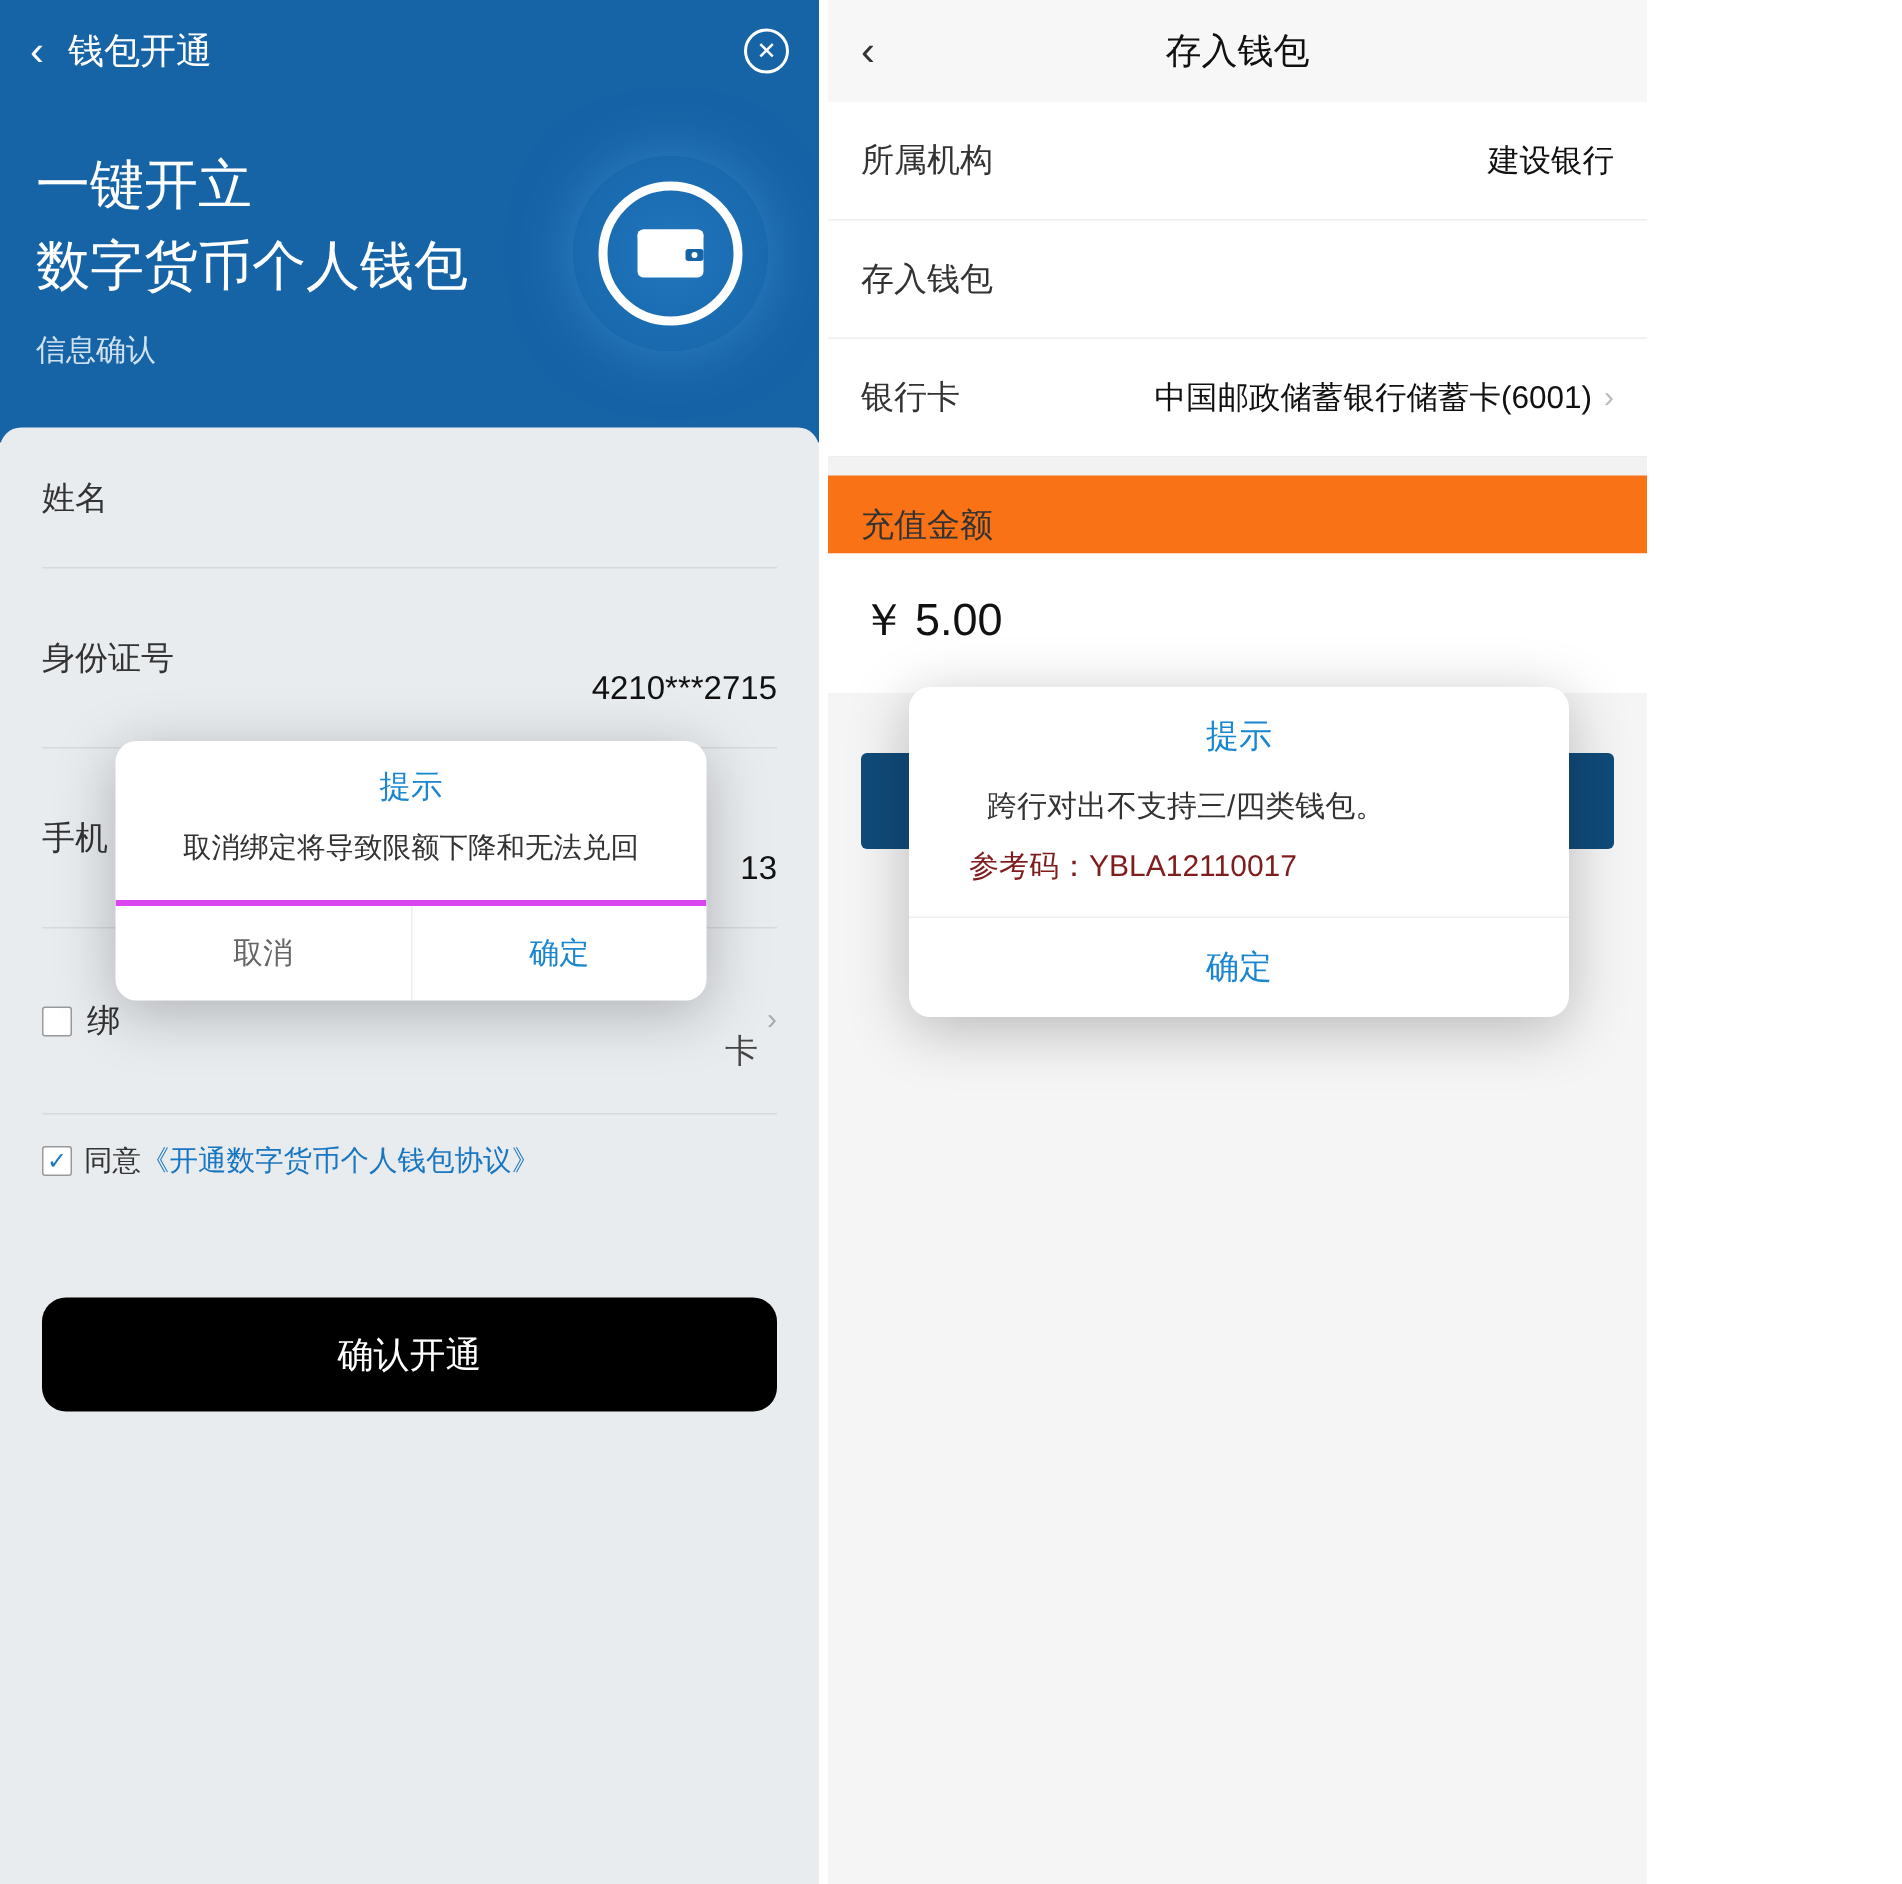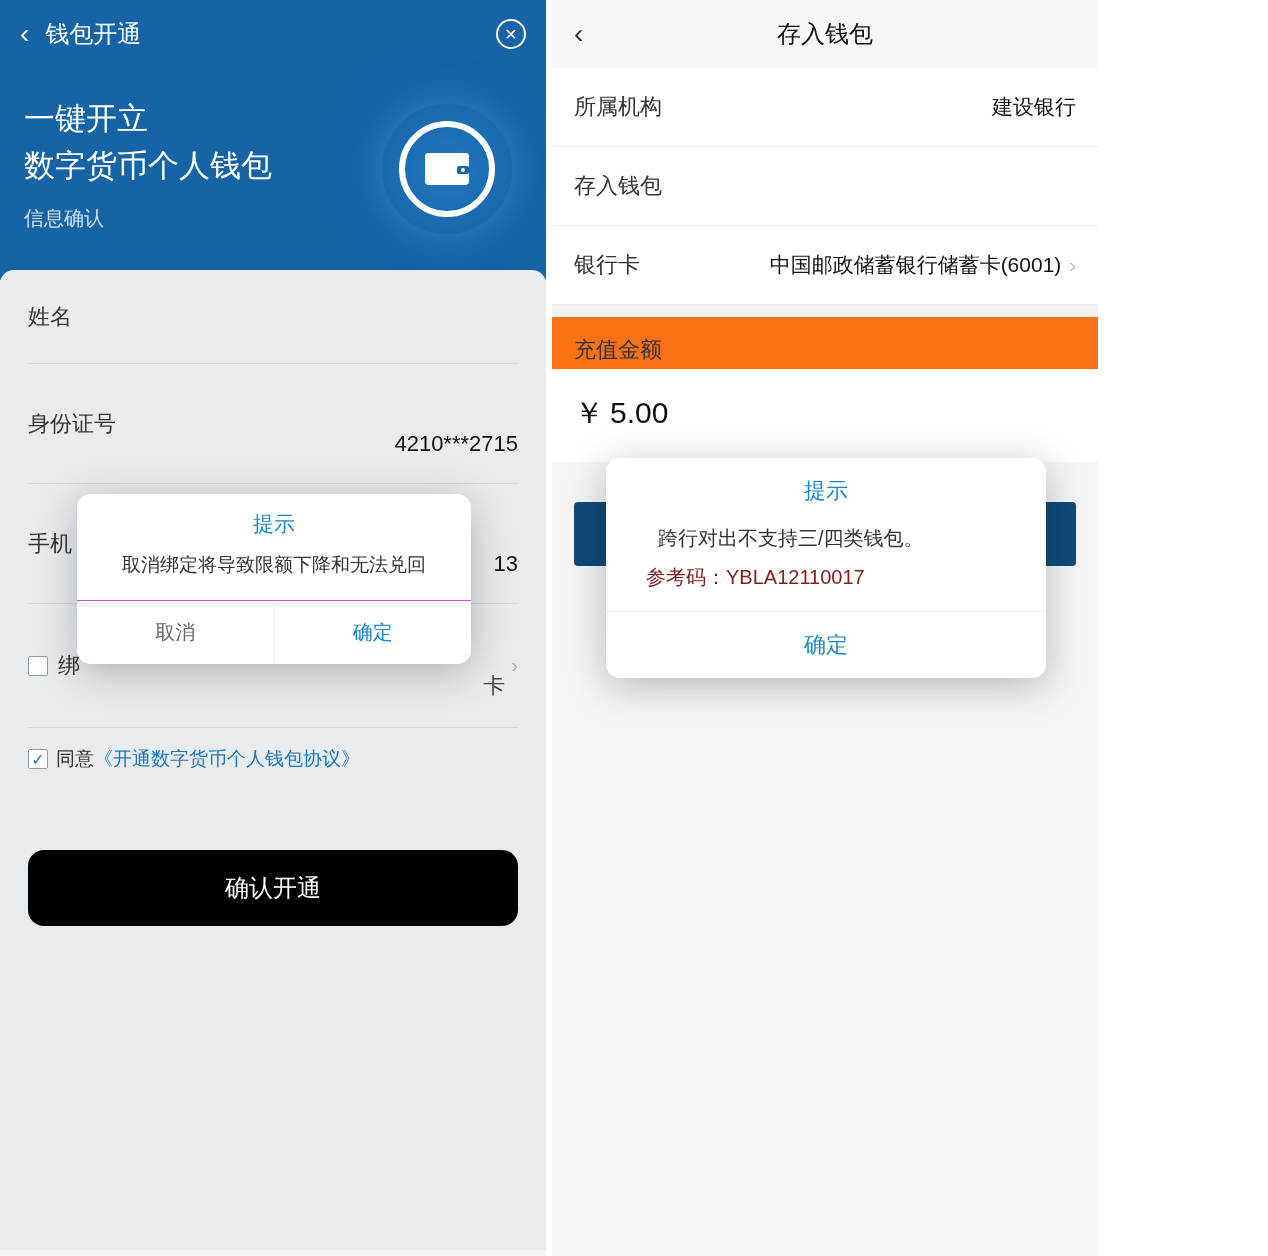--- a/index.html
+++ b/index.html
@@ -8,42 +8,42 @@
     .phone-left { width: 546px; }
     .phone-right { width: 546px; }
 
     
     .header-blue { background: #1663a6; color: #fff; height: 68px; display: flex; align-items: center; padding: 0 20px; justify-content: space-between; }
     .header-blue .back { font-size: 28px; font-weight: 200; }
     .header-blue .title { font-size: 24px; flex: 1; margin-left: 16px; }
     .header-blue .close-circ { width: 30px; height: 30px; border: 2px solid #fff; border-radius: 50%; display: flex; align-items: center; justify-content: center; font-size: 16px; }
 
     .hero { background: #1663a6; color: #fff; padding: 28px 24px 48px; position: relative; }
-    .hero h1 { font-size: 31px; font-weight: 400; line-height: 1.5; }
+    .hero h1 { font-size: 36px; font-weight: 400; line-height: 1.5; }
     .hero .sub { margin-top: 16px; font-size: 20px; color: #d0e2f0; }
     .hero .wallet-badge { position: absolute; right: 34px; top: 36px; width: 130px; height: 130px; border-radius: 50%; background: radial-gradient(circle, #2176bd 0%, #1a6bb0 60%, #1663a6 100%); display: flex; align-items: center; justify-content: center; box-shadow: 0 0 40px rgba(70,150,220,.6); }
     .hero .wallet-badge .ring { width: 96px; height: 96px; border: 6px solid #fff; border-radius: 50%; display: flex; align-items: center; justify-content: center; }
     .hero .wallet-badge svg { width: 48px; height: 40px; }
 
     .form-area { background: #e9ecef; padding: 0 28px; border-radius: 14px 14px 0 0; margin-top: -10px; position: relative; min-height: 980px; }
     .form-row { display: flex; align-items: center; padding: 26px 0; border-bottom: 1px solid #d6d9dc; font-size: 22px; color: #333; }
     .form-row .label { flex: 0 0 110px; }
     .form-row .value { flex: 1; text-align: right; color: #111; font-size: 22px; margin-top: 41px; }
     .form-row .chev { color: #aaa; margin-left: 6px; font-size: 20px; }
     .form-row.pick .value { color: #444; }
     .consent { display: flex; align-items: center; padding: 18px 0; font-size: 19px; color: #333; }
     .consent .chk { width: 20px; height: 20px; border: 1px solid #999; border-radius: 2px; margin-right: 8px; display: flex; align-items: center; justify-content: center; color: #1976c1; font-size: 16px; background: #fff; }
     .consent .link { color: #1976c1; }
     .big-btn { margin-top: 60px; background: #000000; color: #fff; text-align: center; padding: 22px; font-size: 24px; border-radius: 16px; }
 
     
     .dialog1 { position: absolute; left: 77px; top: 494px; width: 394px; background: #fff; border-radius: 14px; overflow: hidden; box-shadow: 0 8px 40px rgba(0,0,0,.25); z-index: 50; }
     .dialog1 .d-title { text-align: center; color: #1a86cf; font-size: 21px; padding: 16px 0 10px; }
     .dialog1 .d-msg { text-align: center; color: #333; font-size: 19px; padding: 4px 20px 22px; }
-    .dialog1 .d-btns { display: flex; border-top: 1px solid #d946ef; }
+    .dialog1 .d-btns { display: flex; border-top: 4px solid #d946ef; }
     .dialog1 .d-btn { flex: 1; text-align: center; padding: 18px 0; font-size: 20px; }
     .dialog1 .d-btn.cancel { color: #666; border-right: 1px solid #eee; }
     .dialog1 .d-btn.ok { color: #1a86cf; }
 
     
     .header-white { background: #f7f7f7; height: 68px; display: flex; align-items: center; padding: 0 20px; justify-content: center; position: relative; }
     .header-white .back2 { position: absolute; left: 22px; font-size: 28px; color: #333; font-weight: 300; }
     .header-white .title2 { font-size: 24px; color: #111; }
     .list { background: #fff; }
     .list-row { display: flex; align-items: center; padding: 24px 22px; font-size: 22px; border-bottom: 1px solid #eee; }

